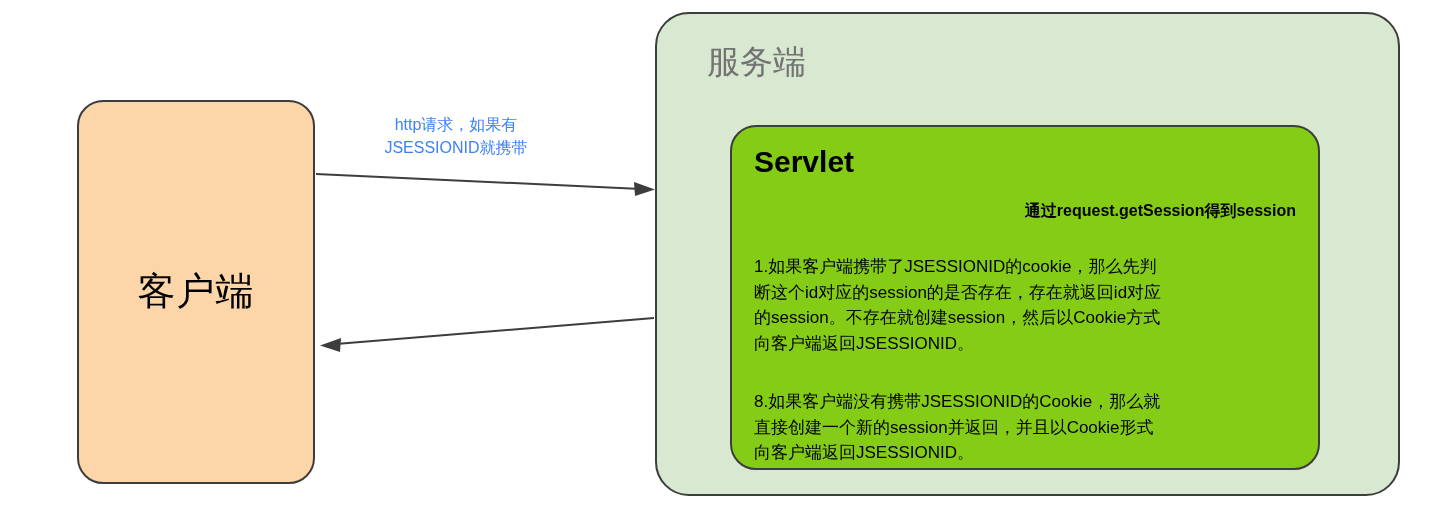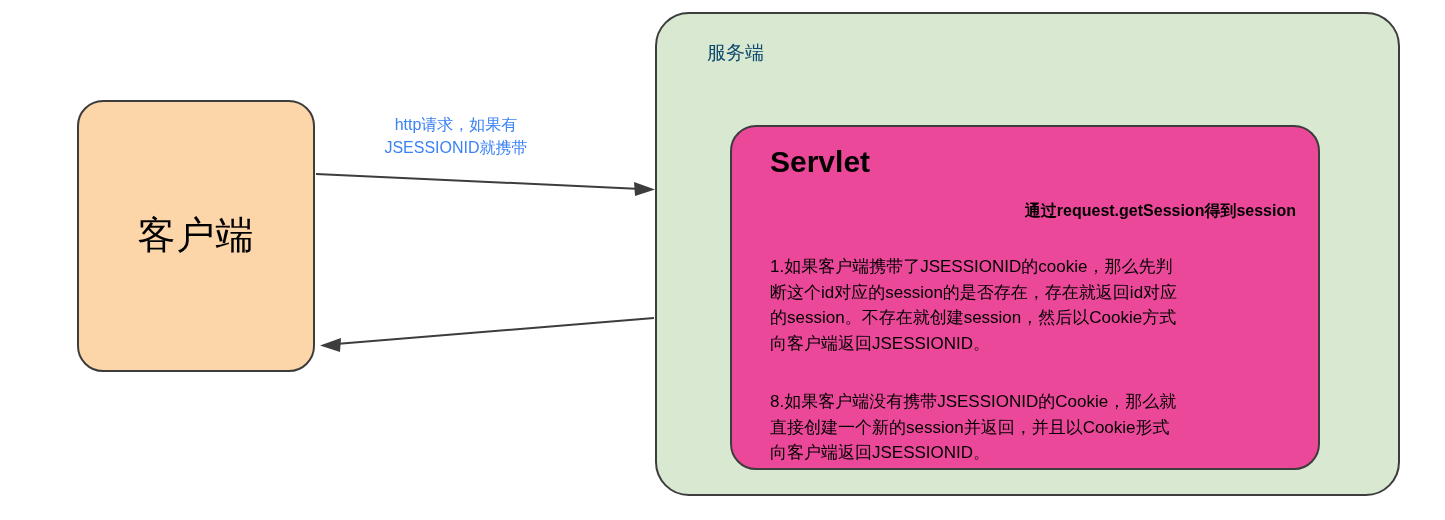--- a/index.html
+++ b/index.html
@@ -21,21 +21,21 @@
     width: 1445px;
     height: 520px;
   }
 
   
   #client-box {
     position: absolute;
     left: 77px;
     top: 100px;
     width: 238px;
-    height: 272px;
+    height: 384px;
     background: #fcd5a8;
     border: 2px solid #3d3d3d;
     border-radius: 26px;
     box-sizing: border-box;
     display: flex;
     align-items: center;
     justify-content: center;
   }
   #client-label {
     font-size: 38px;
@@ -54,38 +54,38 @@
     height: 484px;
     background: #d9e8d0;
     border: 2px solid #3d3d3d;
     border-radius: 34px;
     box-sizing: border-box;
   }
   #server-label {
     position: absolute;
     left: 50px;
     top: 28px;
-    font-size: 19px;
+    font-size: 33px;
     line-height: 1.2;
-    color: #0c4a6e;
+    color: #737373;
     white-space: nowrap;
   }
 
   
   #servlet-box {
     position: absolute;
     left: 730px;
     top: 125px;
     width: 590px;
     height: 345px;
-    background: #ec4899;
+    background: #84cc16;
     border: 2px solid #3d3d3d;
     border-radius: 26px;
     box-sizing: border-box;
-    padding: 12px 22px 0 38px;
+    padding: 12px 22px 0 22px;
   }
   #servlet-title {
     font-size: 30px;
     font-weight: bold;
     line-height: 1.25;
     margin: 4px 0 0 0;
     white-space: nowrap;
   }
   #servlet-subtitle {
     font-size: 16px;

